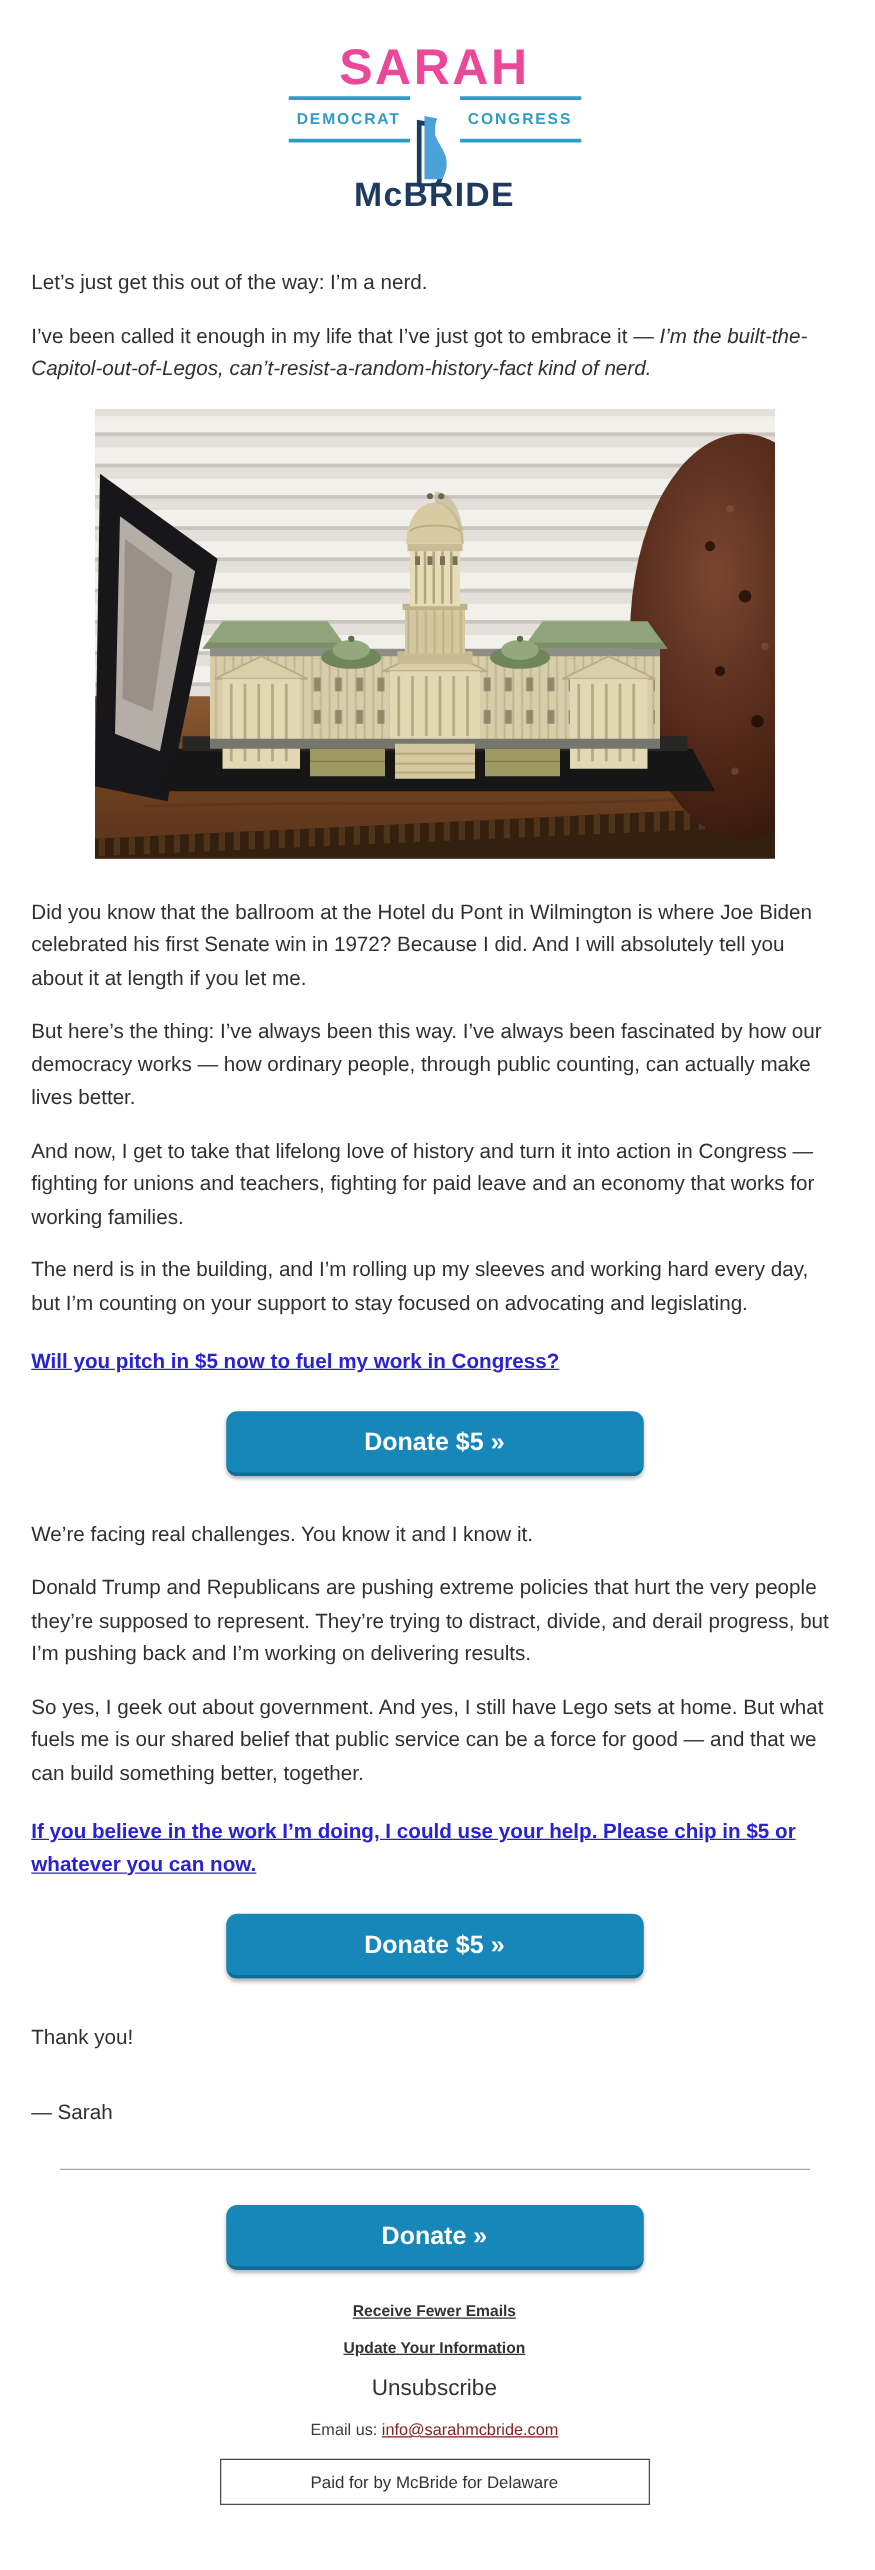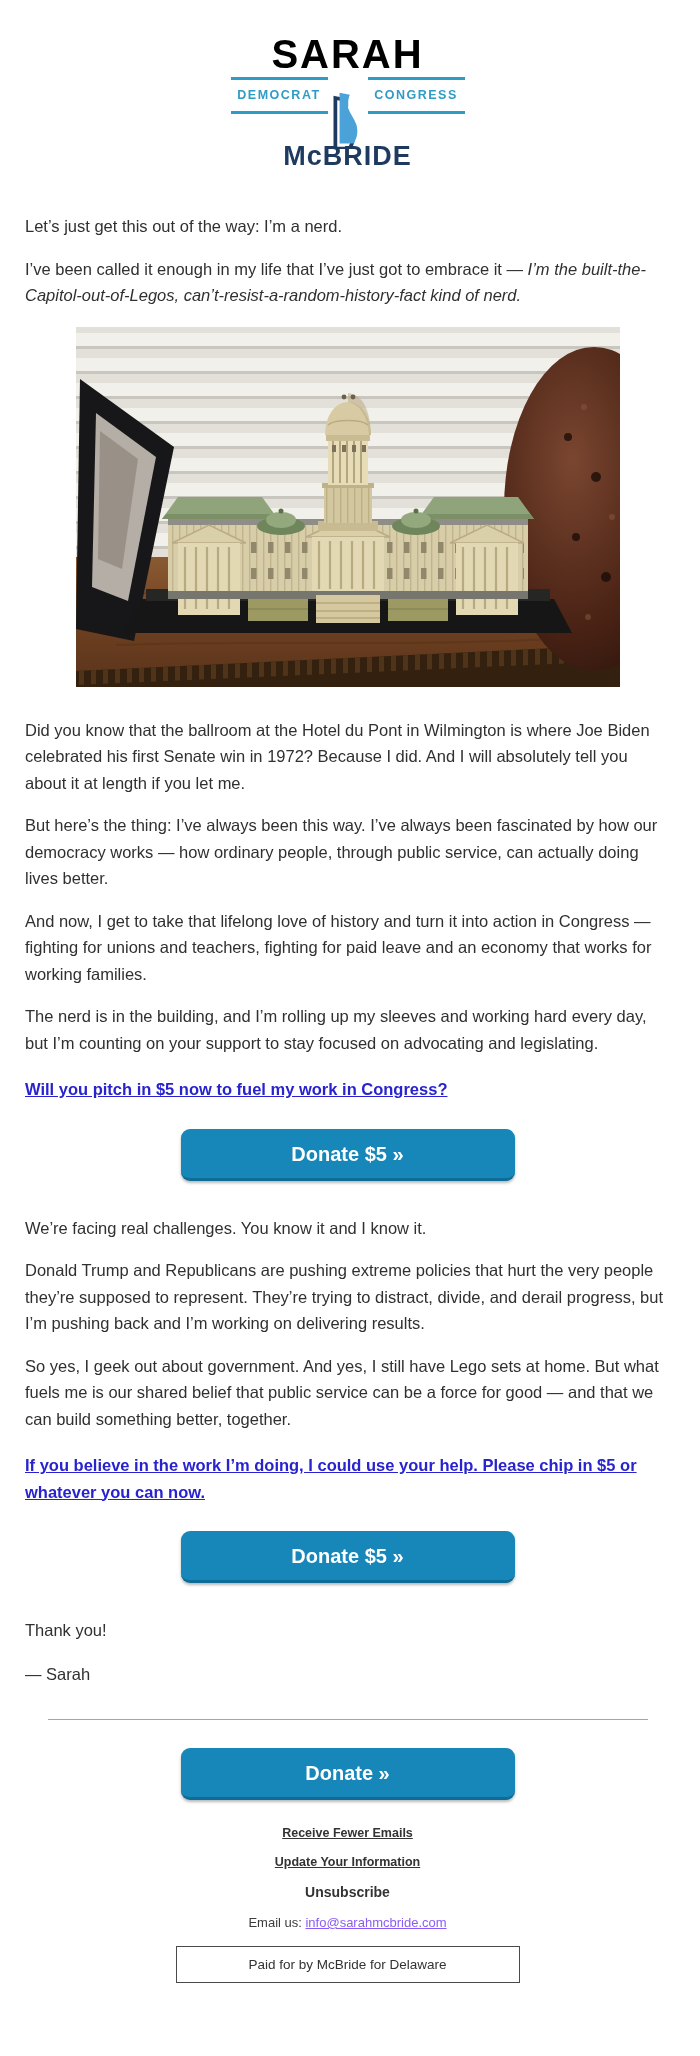--- a/index.html
+++ b/index.html
@@ -4,21 +4,21 @@
 <style>
   html,body{margin:0;padding:0;background:#ffffff;}
   body{
     width:700px;height:2056px;overflow:hidden;
     font-family:"Liberation Sans",sans-serif;color:#303030;
   }
   .email{padding:26px 30px 0 25px;}
 
   
   .logo{width:280px;margin:6px auto 34px;text-align:center;}
-  .logo-first{font-size:40px;font-weight:800;letter-spacing:2px;color:#000000;line-height:44px;}
+  .logo-first{font-size:40px;font-weight:800;letter-spacing:2px;color:#ec4899;line-height:44px;}
   .logo-mid{display:flex;align-items:flex-start;justify-content:center;height:50px;margin-top:1px;}
   .mid-group{
     width:97px;border-top:3px solid #2f9cc7;border-bottom:3px solid #2f9cc7;
     color:#2f9cc7;font-size:12.5px;font-weight:800;letter-spacing:1.5px;
     padding:9px 0;line-height:13px;
   }
   .delaware{width:34px;height:58px;margin:14px 3px 0 3px;flex:0 0 auto;}
   .logo-last{font-size:27px;font-weight:800;letter-spacing:1px;color:#1e3a5f;line-height:46px;margin-top:6px;}
 
   
@@ -42,24 +42,24 @@
     box-shadow:0 2px 3px rgba(0,0,0,.28);cursor:pointer;text-decoration:none;
   }
 
   .divider{border:none;border-top:1px solid #a5a5a5;width:600px;margin:32px auto 0;}
 
   
   .footer{text-align:center;color:#3c3c3c;margin-top:26px;}
   .disclaimer{max-width:505px;margin:0 auto;font-size:12.5px;line-height:15.5px;}
   .flink{display:block;margin-top:15px;font-size:12.5px;font-weight:800;
          color:#333333;text-decoration:underline;cursor:pointer;}
-  .unsub{display:block;margin-top:15px;font-size:14px;font-weight:700;
+  .unsub{display:block;margin-top:15px;font-size:18px;font-weight:400;
          color:#333333;text-decoration:none;cursor:pointer;}
   .emailus{margin-top:15px;font-size:13px;}
-  .emailus a{color:#8b5cf6;text-decoration:underline;cursor:pointer;}
+  .emailus a{color:#7f1d1d;text-decoration:underline;cursor:pointer;}
   .paid-box{
     width:330px;margin:16px auto 0;border:1.5px solid #4a4a4a;
     padding:10px 6px;font-size:13.5px;color:#333333;
   }
 </style>
 </head>
 <body>
 
 <div class="email">
 
@@ -242,37 +242,37 @@
       <rect x="240" y="268" width="64" height="28" fill="#d6c89e"></rect>
       <g stroke="#b5a77e" stroke-width="1.5">
         <line x1="240" y1="276" x2="304" y2="276"></line>
           <line x1="240" y1="284" x2="304" y2="284"></line>
         <line x1="240" y1="291" x2="304" y2="291"></line>
       </g>
     </svg>
   </figure>
 
   <p class="para">Did you know that the ballroom at the Hotel du Pont in Wilmington is where Joe Biden celebrated his first Senate win in 1972? Because I did. And I will absolutely tell you about it at length if you let me.</p>
-  <p class="para">But here’s the thing: I’ve always been this way. I’ve always been fascinated by how our democracy works — how ordinary people, through public service, can actually doing lives better.</p>
+  <p class="para">But here’s the thing: I’ve always been this way. I’ve always been fascinated by how our democracy works — how ordinary people, through public counting, can actually make lives better.</p>
   <p class="para">And now, I get to take that lifelong love of history and turn it into action in Congress — fighting for unions and teachers, fighting for paid leave and an economy that works for working families.</p>
   <p class="para">The nerd is in the building, and I’m rolling up my sleeves and working hard every day, but I’m counting on your support to stay focused on advocating and legislating.</p>
 
   <a class="cta-link">Will you pitch in $5 now to fuel my work in Congress?</a>
 
   <a class="btn">Donate $5 »</a>
 
   <p class="para">We’re facing real challenges. You know it and I know it.</p>
   <p class="para">Donald Trump and Republicans are pushing extreme policies that hurt the very people they’re supposed to represent. They’re trying to distract, divide, and derail progress, but I’m pushing back and I’m working on delivering results.</p>
   <p class="para">So yes, I geek out about government. And yes, I still have Lego sets at home. But what fuels me is our shared belief that public service can be a force for good — and that we can build something better, together.</p>
 
   <a class="cta-link">If you believe in the work I’m doing, I could use your help. Please chip in $5 or whatever you can now.</a>
 
   <a class="btn">Donate $5 »</a>
 
-  <p class="para" style="margin-bottom:17px;">Thank you!</p>
+  <p class="para" style="margin-bottom:33px;">Thank you!</p>
   <p class="para">— Sarah</p>
 
   <hr class="divider">
 
   <a class="btn" style="margin:28px auto 26px;">Donate »</a>
 
   <footer class="footer">
     <a class="flink">Receive Fewer Emails</a>
     <a class="flink">Update Your Information</a>
     <a class="unsub">Unsubscribe</a>

